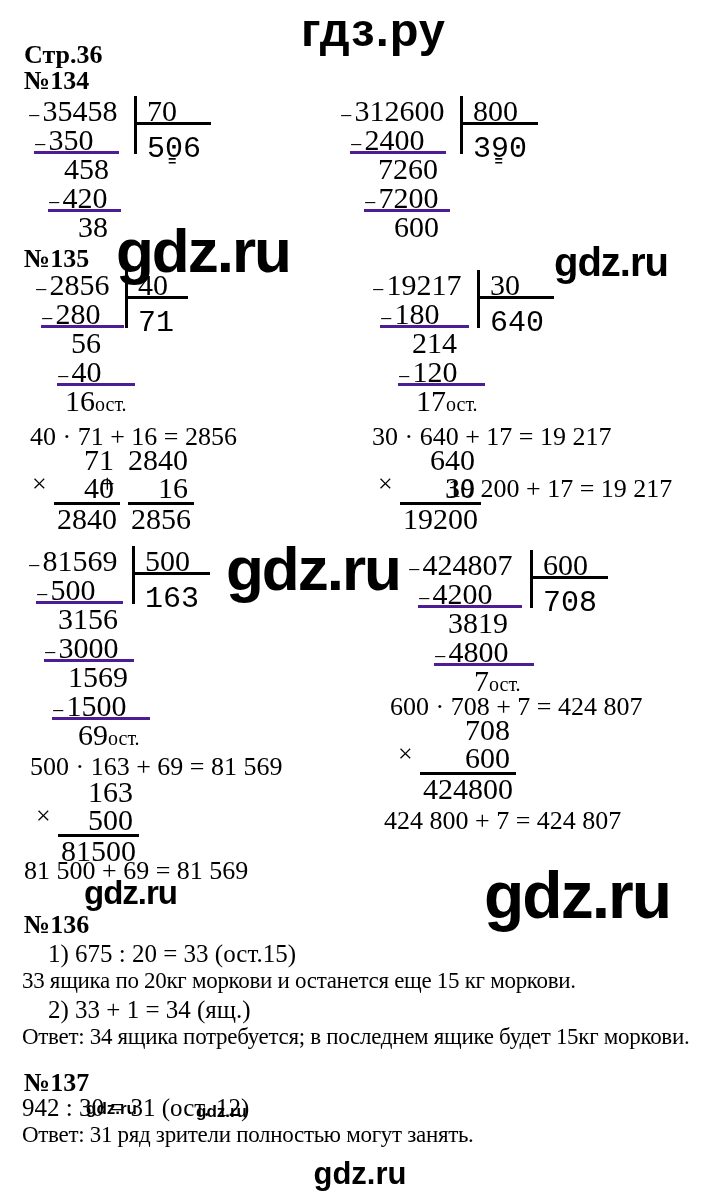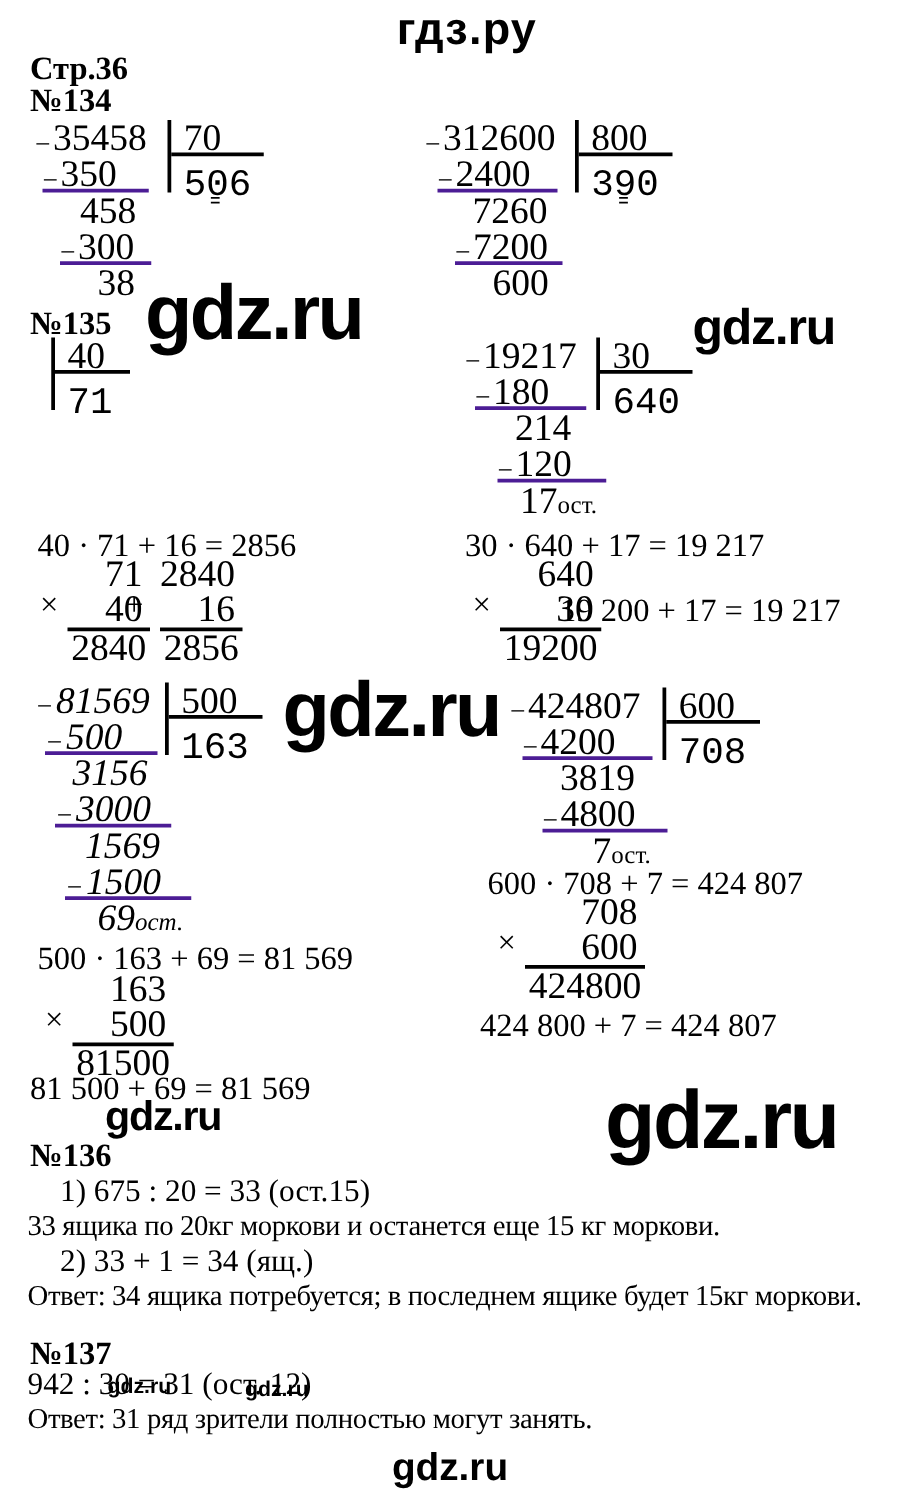--- a/index.html
+++ b/index.html
@@ -1,20 +1,20 @@
 <!DOCTYPE html>
 <html><head>
 <meta charset="utf-8">
 <style>
   *{box-sizing:border-box;}
   html,body{margin:0;padding:0;}
   body{width:720px;height:1195px;background:#ffffff;color:#000;position:relative;overflow:hidden;
        font-family:"Liberation Serif",serif;}
   .logo{position:absolute;left:0;right:0;top:2px;text-align:center;
-        font-family:"Liberation Sans",sans-serif;font-weight:bold;font-size:36px;letter-spacing:1px;margin-left:27px;}
+        font-family:"Liberation Sans",sans-serif;font-weight:bold;font-size:47px;letter-spacing:1px;margin-left:27px;}
   .wm{position:absolute;font-family:"Liberation Sans",sans-serif;font-weight:bold;
       letter-spacing:-1px;line-height:1;white-space:nowrap;}
   .hdr{position:absolute;font-weight:bold;font-size:26px;white-space:nowrap;}
   .eq{position:absolute;font-size:26px;white-space:nowrap;}
   .txt{position:absolute;font-size:25px;white-space:nowrap;}
   .txt.small{font-size:23px;letter-spacing:-0.3px;}
   .division{position:absolute;display:flex;align-items:flex-start;font-size:30px;line-height:29px;}
   .dcol{display:flex;flex-direction:column;align-items:flex-start;}
   .drow{height:29px;white-space:nowrap;text-align:center;}
   .drow.ul{border-bottom:3px solid #4c1d95;}
@@ -36,21 +36,21 @@
 <div class="logo">гдз.ру</div>
 
 <div class="hdr" style="left:24px;top:40px;">Стр.36</div>
 <div class="hdr" style="left:24px;top:66px;">№134</div>
 
 <div class="division" style="left:28px;top:96px;">
   <div class="dcol" style="width:100px;">
     <div class="drow"><span class="mns">−</span><span>35458</span></div>
     <div class="drow ul" style="margin-left:6px;padding-right:26px;"><span class="mns">−</span><span>350</span></div>
     <div class="drow" style="margin-left:36px;"><span>458</span></div>
-    <div class="drow ul" style="margin-left:20px;padding-right:14px;"><span class="mns">−</span><span>300</span></div>
+    <div class="drow ul" style="margin-left:20px;padding-right:14px;"><span class="mns">−</span><span>420</span></div>
     <div class="drow" style="margin-left:50px;"><span>38</span></div>
   </div>
   <div class="dright">
     <div class="divisor">70</div>
     <div class="quotient"><span>506</span><span class="qmark">=</span></div>
   </div>
 </div>
 
 <div class="division" style="left:340px;top:96px;">
   <div class="dcol" style="width:114px;">
@@ -64,20 +64,27 @@
     <div class="divisor">800</div>
     <div class="quotient"><span>390</span><span class="qmark">=</span></div>
   </div>
 </div>
 
 <div class="hdr" style="left:24px;top:244px;">№135</div>
 <div class="wm" style="left:116px;top:220px;font-size:62px;letter-spacing:-2px;">gdz.ru</div>
 <div class="wm" style="left:554px;top:242px;font-size:40px;">gdz.ru</div>
 
 <div class="division" style="left:35px;top:270px;">
+  <div class="dcol" style="width:84px;">
+    <div class="drow"><span class="mns">−</span><span>2856</span></div>
+    <div class="drow ul" style="margin-left:6px;padding-right:24px;"><span class="mns">−</span><span>280</span></div>
+    <div class="drow" style="margin-left:36px;"><span>56</span></div>
+    <div class="drow ul" style="margin-left:22px;padding-right:34px;"><span class="mns">−</span><span>40</span></div>
+    <div class="drow" style="margin-left:30px;"><span>16</span><span class="suf">ост.</span></div>
+  </div>
   <div class="dright">
     <div class="divisor">40</div>
     <div class="quotient"><span>71</span></div>
   </div>
 </div>
 
 <div class="division" style="left:372px;top:270px;">
   <div class="dcol" style="width:99px;">
     <div class="drow"><span class="mns">−</span><span>19217</span></div>
     <div class="drow ul" style="margin-left:8px;padding-right:30px;"><span class="mns">−</span><span>180</span></div>
@@ -113,21 +120,21 @@
   <span class="msign">×</span>
   <div class="mcol">
     <div class="mtop">640</div>
     <div class="mbot">30</div>
     <div class="mprod">19200</div>
   </div>
 </div>
 <div class="eq" style="left:448px;top:474px;">19 200 + 17 = 19 217</div>
 
 <div class="division" style="left:28px;top:546px;">
-  <div class="dcol" style="width:98px;font-style:italic;">
+  <div class="dcol" style="width:98px;">
     <div class="drow"><span class="mns">−</span><span>81569</span></div>
     <div class="drow ul" style="margin-left:8px;padding-right:28px;"><span class="mns">−</span><span>500</span></div>
     <div class="drow" style="margin-left:30px;"><span>3156</span></div>
     <div class="drow ul" style="margin-left:16px;padding-right:16px;"><span class="mns">−</span><span>3000</span></div>
     <div class="drow" style="margin-left:40px;"><span>1569</span></div>
     <div class="drow ul" style="margin-left:24px;padding-right:24px;"><span class="mns">−</span><span>1500</span></div>
     <div class="drow" style="margin-left:50px;"><span>69</span><span class="suf">ост.</span></div>
   </div>
   <div class="dright">
     <div class="divisor">500</div>

